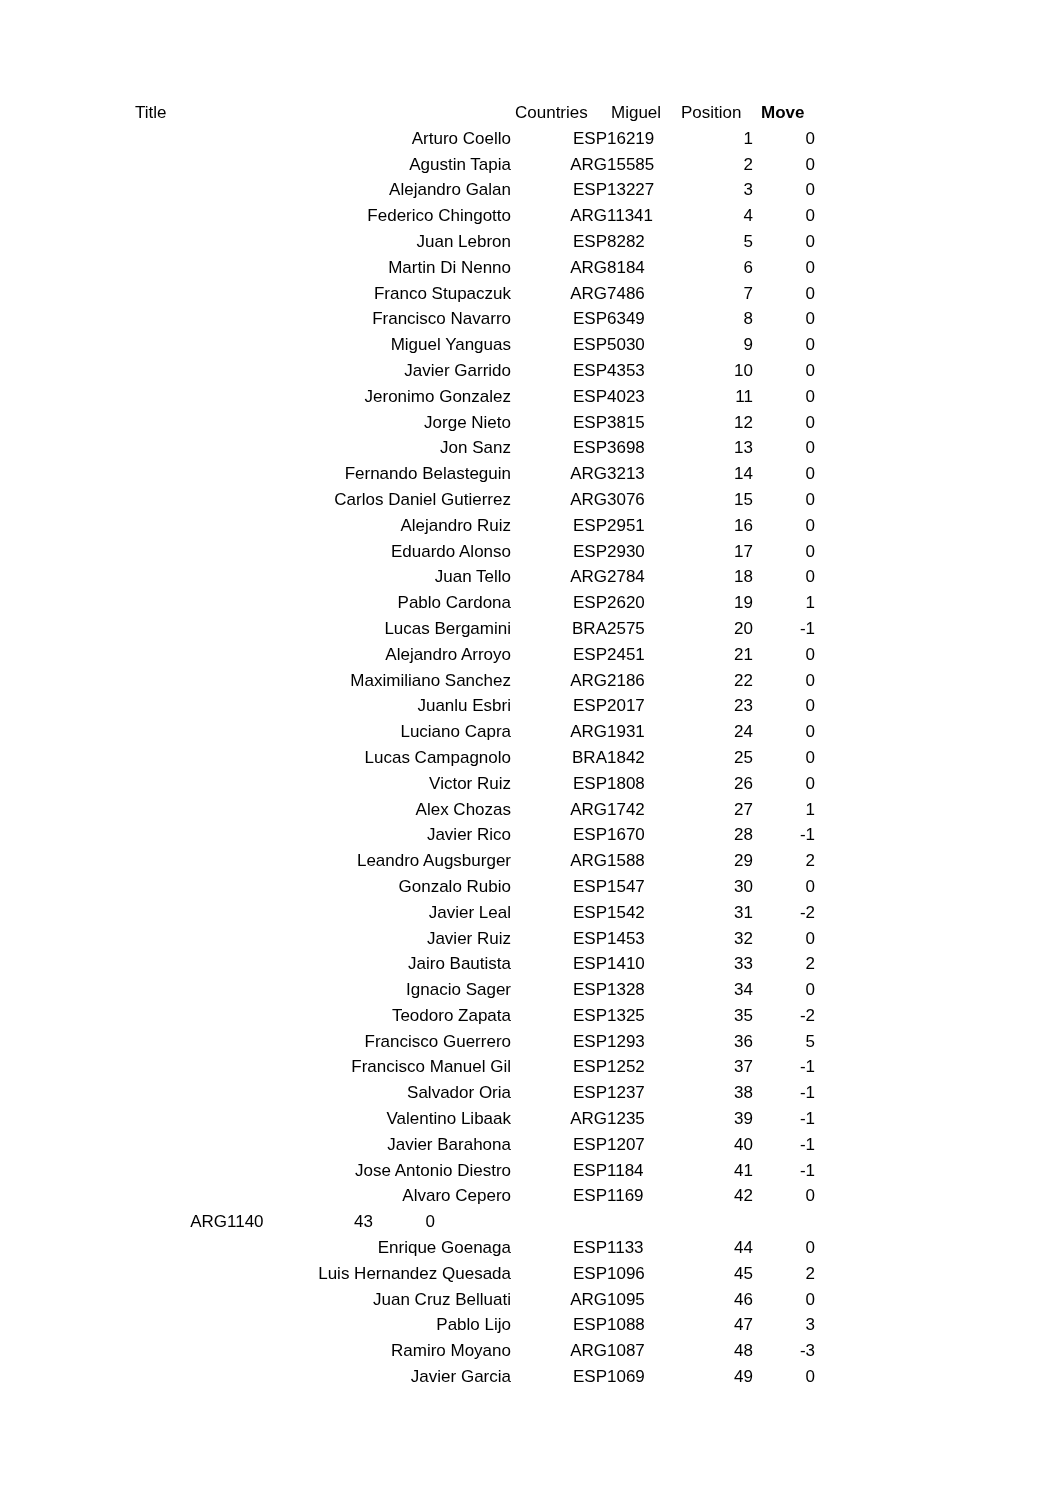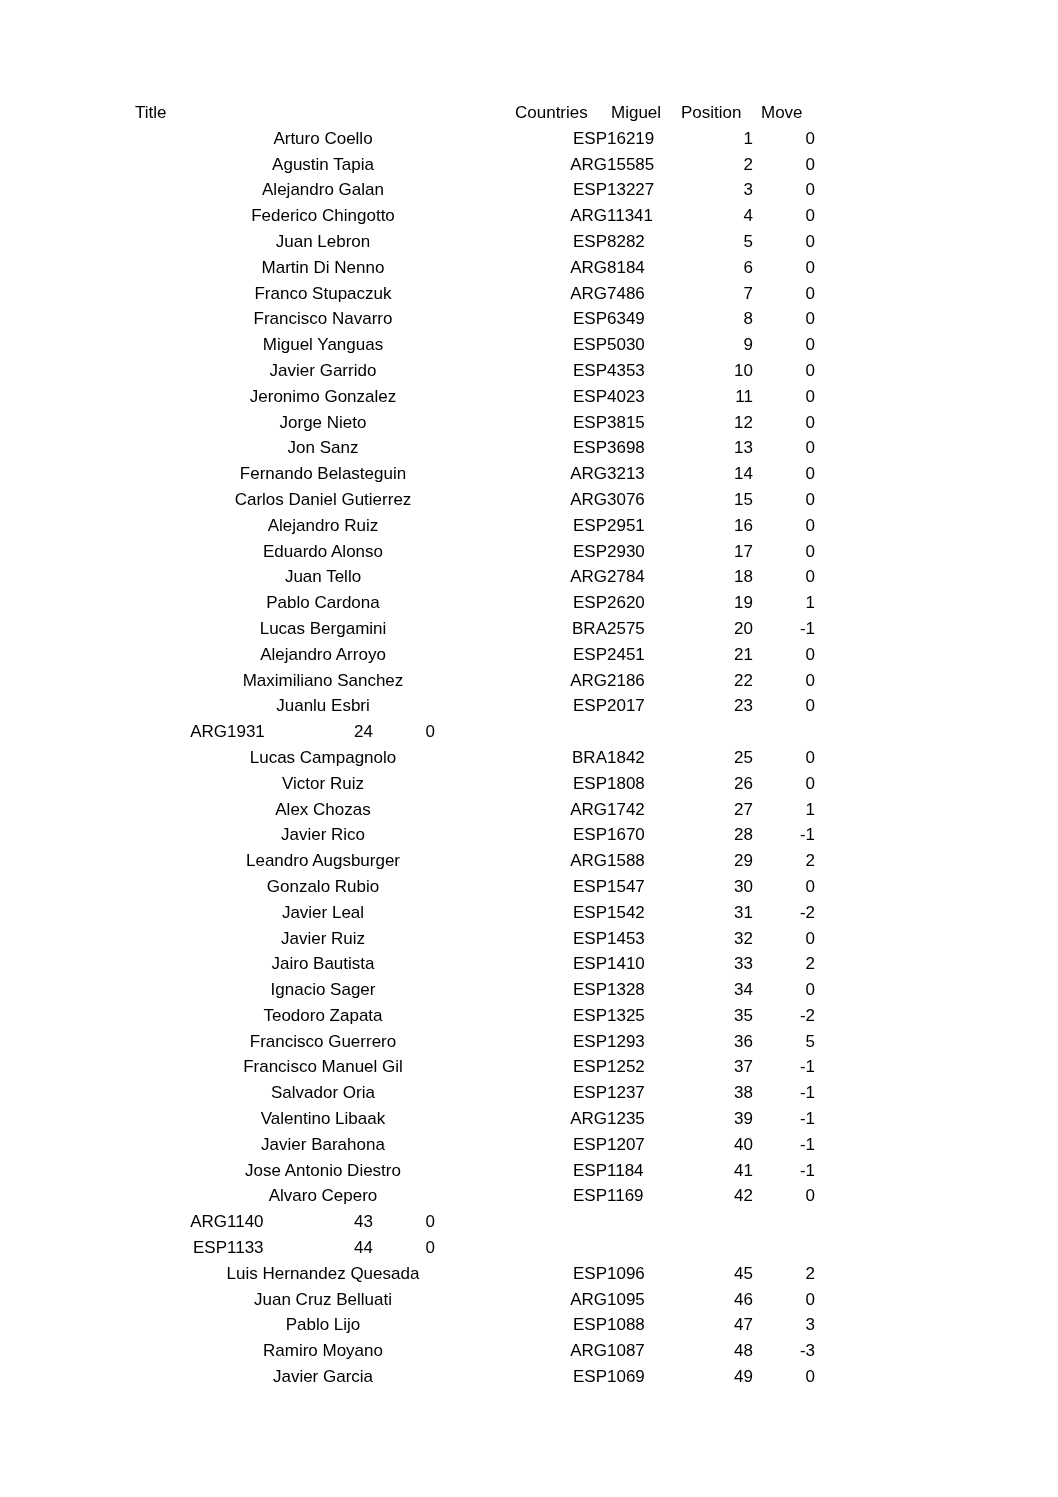--- a/index.html
+++ b/index.html
@@ -26,32 +26,32 @@
     height: 25.8px;
     align-items: center;
   }
   .cell {
     box-sizing: border-box;
     overflow: hidden;
     white-space: nowrap;
     font-size: 17px;
     line-height: 25.8px;
   }
-  .col0 { width: 380px; padding-left: 4px; text-align: center; }
+  .col0 { width: 380px; padding-left: 4px; text-align: right; }
   .col1 { width: 96px;  padding-left: 4px; text-align: right; }
   .col2 { width: 68px;  padding-right: 4px; }
   .col3 { width: 82px;  padding-right: 4px; text-align: right; }
   .col4 { width: 62px;  padding-right: 4px; text-align: right; }
   .header-row .cell {
     text-align: left;
     padding-right: 0;
   }
   .header-row .col2 { padding-left: 4px; }
   .header-row .col3 { padding-left: 6px; }
-  .header-row .col4 { padding-left: 4px; }
+  .header-row .col4 { padding-left: 4px; font-weight: bold; }
 </style>
 </head>
 <body>
 
 <div class="sheet">
   <div class="row header-row" id="header-row">
       <div class="cell col0">Title</div>
       <div class="cell col1">Countries</div>
       <div class="cell col2">Miguel</div>
       <div class="cell col3">Position</div>
@@ -213,20 +213,21 @@
         <div class="cell col4">0</div>
       </div>
       <div class="row">
         <div class="cell col0">Juanlu Esbri</div>
         <div class="cell col1">ESP</div>
         <div class="cell col2">2017</div>
         <div class="cell col3">23</div>
         <div class="cell col4">0</div>
       </div>
       <div class="row">
+        <div class="cell col0">Luciano Capra</div>
         <div class="cell col1">ARG</div>
         <div class="cell col2">1931</div>
         <div class="cell col3">24</div>
         <div class="cell col4">0</div>
       </div>
       <div class="row">
         <div class="cell col0">Lucas Campagnolo</div>
         <div class="cell col1">BRA</div>
         <div class="cell col2">1842</div>
         <div class="cell col3">25</div>
@@ -351,20 +352,21 @@
         <div class="cell col3">42</div>
         <div class="cell col4">0</div>
       </div>
       <div class="row">
         <div class="cell col1">ARG</div>
         <div class="cell col2">1140</div>
         <div class="cell col3">43</div>
         <div class="cell col4">0</div>
       </div>
       <div class="row">
+        <div class="cell col0">Enrique Goenaga</div>
         <div class="cell col1">ESP</div>
         <div class="cell col2">1133</div>
         <div class="cell col3">44</div>
         <div class="cell col4">0</div>
       </div>
       <div class="row">
         <div class="cell col0">Luis Hernandez Quesada</div>
         <div class="cell col1">ESP</div>
         <div class="cell col2">1096</div>
         <div class="cell col3">45</div>

